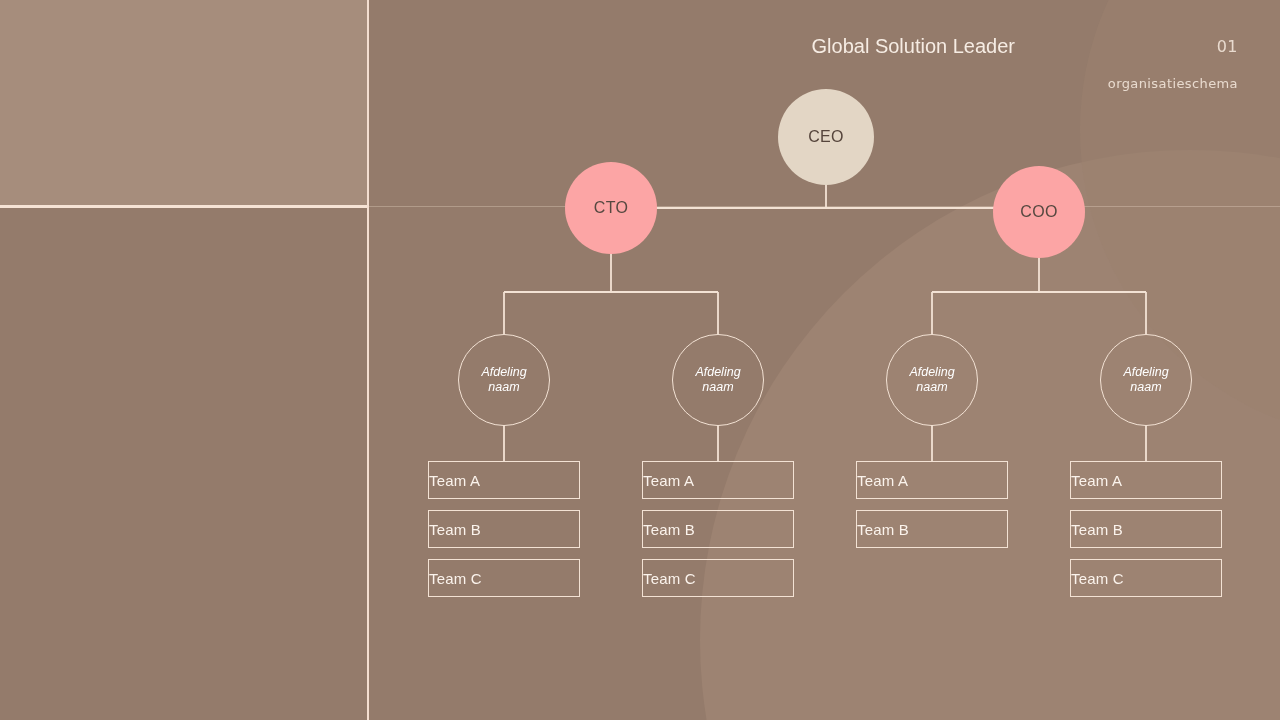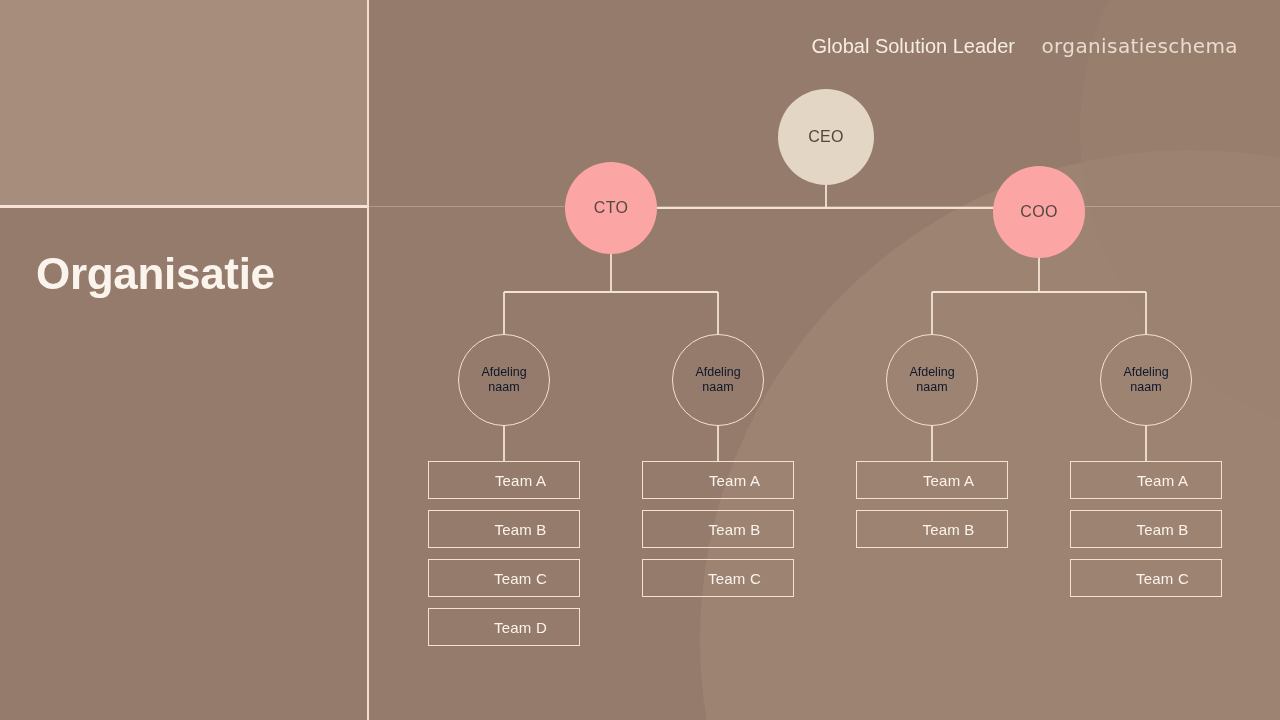--- a/index.html
+++ b/index.html
@@ -106,23 +106,24 @@
     text-align: right;
     color: #e9dbcf;
     font-family: "DejaVu Sans", sans-serif;
   }
   .header-right .num {
     font-size: 16px;
     line-height: 21px;
     letter-spacing: .5px;
   }
   .header-right .sub {
-    font-size: 20px;
+    font-size: 13px;
     line-height: 21px;
     letter-spacing: .4px;
+    margin-top: 16px;
   }
 
   
   .lines {
     position: absolute;
     left: 0; top: 0;
     width: 1280px; height: 720px;
     pointer-events: none;
   }
 
@@ -152,64 +153,63 @@
     font-size: 16px;
     letter-spacing: .3px;
   }
   .node-cto { left: 565px; top: 162px; }
   .node-coo { left: 993px; top: 166px; }
 
   .node-dept {
     width: 92px; height: 92px;
     background: transparent;
     border: 1.5px solid #f3e2d4;
-    color: #0f172a;
+    color: #ffffff;
     font-size: 12.5px;
     line-height: 15px;
+    font-style: italic;
   }
 
   
   .team-box {
     position: absolute;
     width: 152px;
     height: 38px;
     box-sizing: border-box;
     border: 1.5px solid #f3e2d4;
     display: flex;
     align-items: center;
-    justify-content: center;
     color: #fbf3ec;
     font-size: 15px;
     letter-spacing: .2px;
-    padding-left: 33px;
   }
 </style>
 </head>
 <body>
 
 <div id="slide">
 
   <div class="bg-curve"></div>
   <div class="bg-curve2"></div>
 
   <div class="left-top"></div>
   <div class="left-bottom"></div>
   <div class="hline"></div>
   <div class="hline-faint"></div>
   <div class="vline"></div>
 
   <div class="slide-title">
-    <div>Organisatie</div>
   </div>
 
   <div class="header-center">
     <div>Global Solution Leader</div>
   </div>
 
   <div class="header-right">
+    <div class="num">01</div>
     <div class="sub">organisatieschema</div>
   </div>
 
   <svg class="lines" viewBox="0 0 1280 720" xmlns="http://www.w3.org/2000/svg">
     <g stroke="#f3e2d4" stroke-width="1.8" fill="none">
 
       <line x1="826" y1="185" x2="826" y2="208"></line>
 
       <line x1="610" y1="208" x2="1039" y2="208"></line>
 
@@ -269,23 +269,20 @@
 
   <div class="team-box" style="left:428px; top:461px;">
       <span>Team A</span>
     </div>
   <div class="team-box" style="left:428px; top:510px;">
       <span>Team B</span>
     </div>
   <div class="team-box" style="left:428px; top:559px;">
       <span>Team C</span>
     </div>
-  <div class="team-box" style="left:428px; top:608px;">
-      <span>Team D</span>
-    </div>
 
   <div class="team-box" style="left:642px; top:461px;">
       <span>Team A</span>
     </div>
   <div class="team-box" style="left:642px; top:510px;">
       <span>Team B</span>
     </div>
   <div class="team-box" style="left:642px; top:559px;">
       <span>Team C</span>
     </div>

